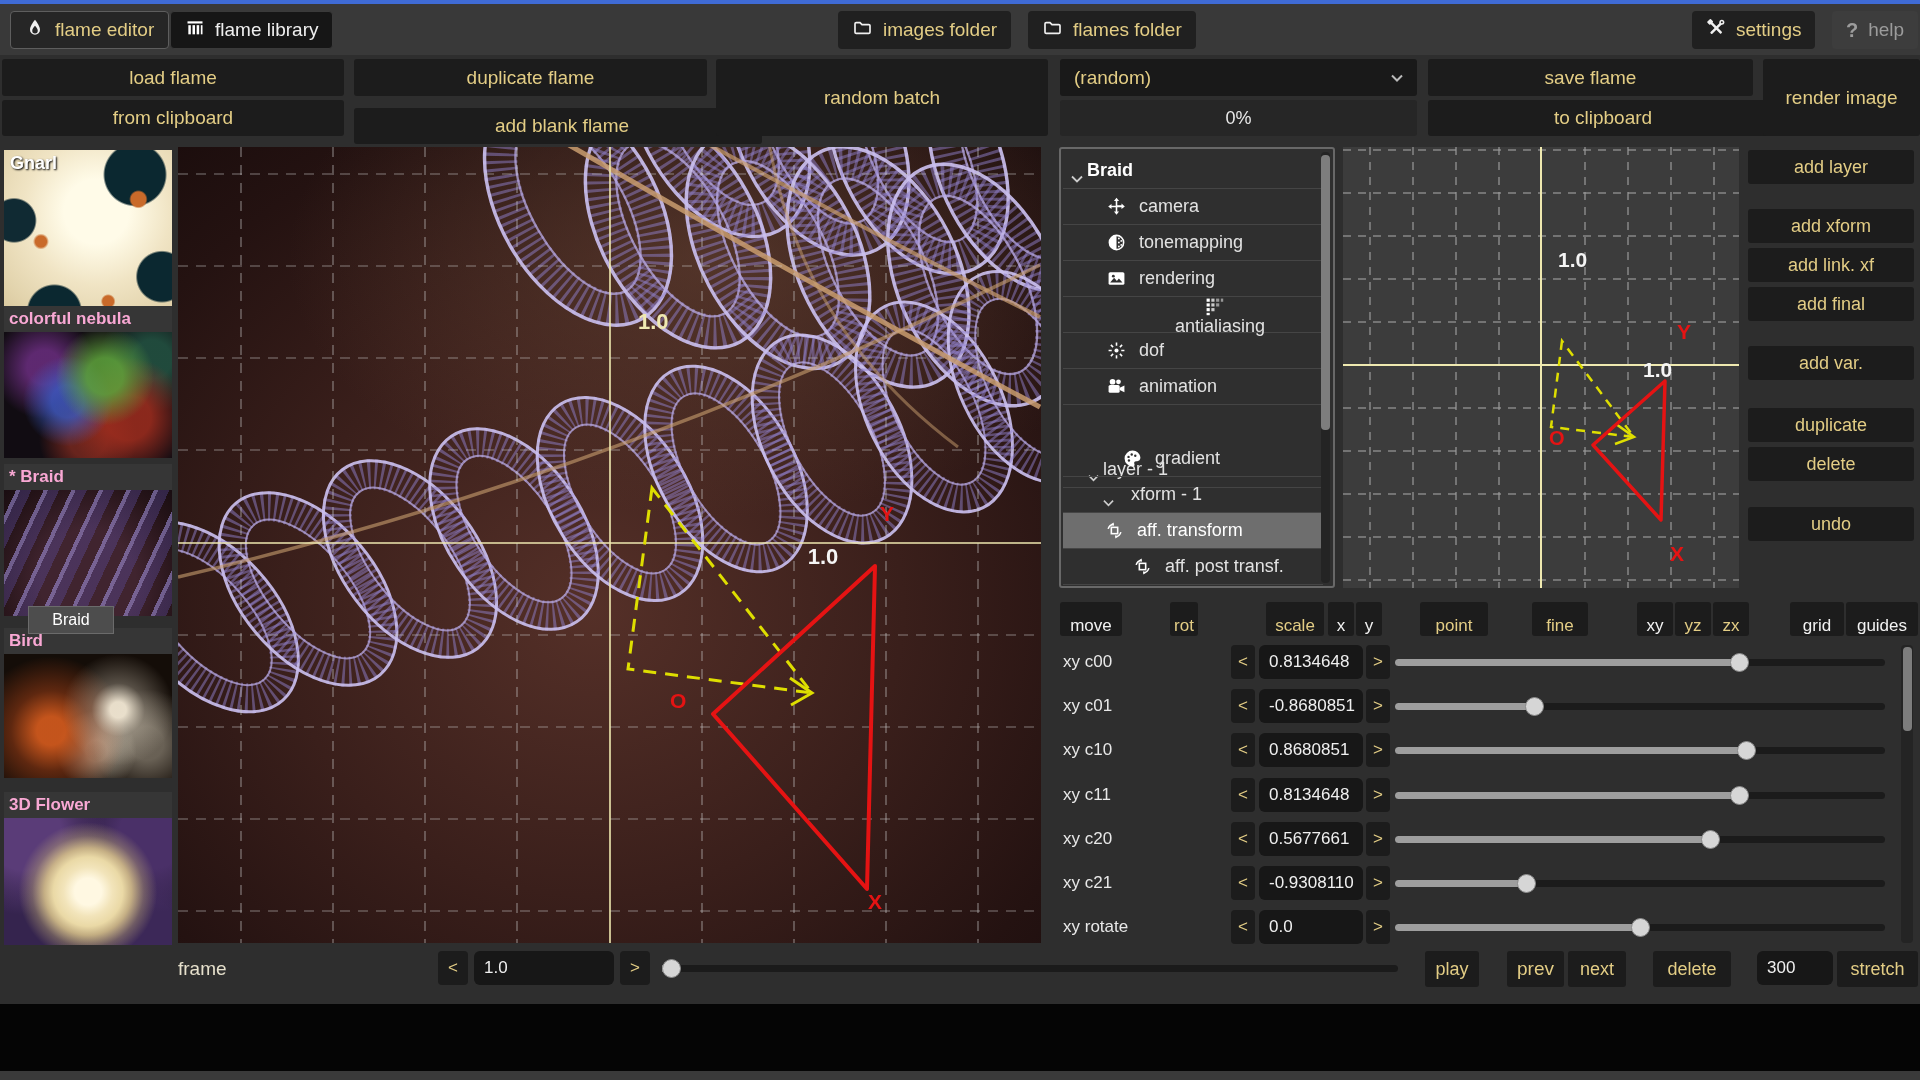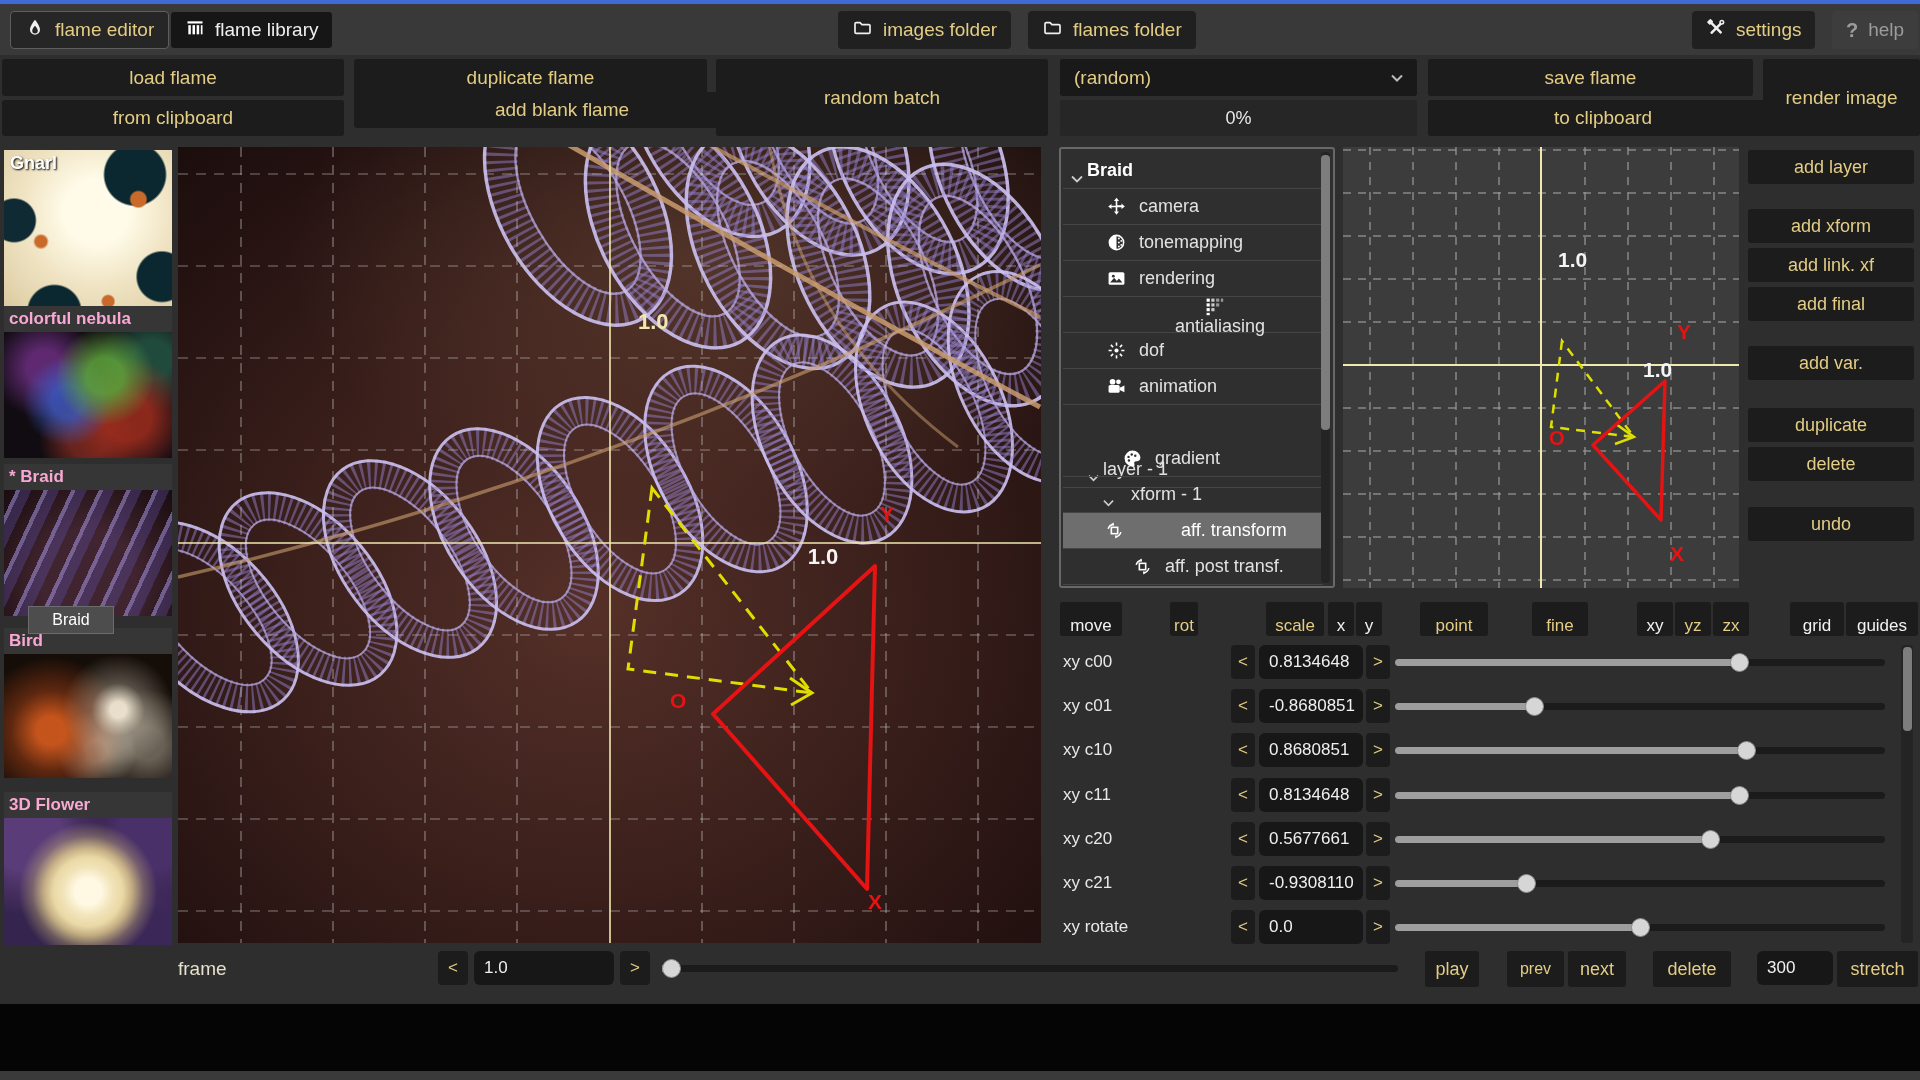--- a/index.html
+++ b/index.html
@@ -161,21 +161,21 @@
 
 <div class="abs mbtn" style="left:2px;top:59px;width:342px;height:37px;">
     <span>load flame</span>
   </div>
 <div class="abs mbtn" style="left:2px;top:100px;width:342px;height:36px;">
     <span>from clipboard</span>
   </div>
 <div class="abs mbtn" style="left:354px;top:59px;width:353px;height:37px;">
     <span>duplicate flame</span>
   </div>
-<div class="abs mbtn" style="left:354px;top:92px;width:408px;height:36px;padding-left:8px;">
+<div class="abs mbtn" style="left:354px;top:108px;width:408px;height:36px;padding-left:8px;">
     <span>add blank flame</span>
   </div>
 <div class="abs mbtn" style="left:716px;top:59px;width:332px;height:77px;">
     <span>random batch</span>
   </div>
 
 <div class="abs mbtn" style="left:1060px;top:59px;width:357px;height:37px;background:#191919;justify-content:flex-start;padding-left:14px;">
   <span>(random)</span>
   <span style="position:absolute;right:12px;top:10px;">
     <svg width="16" height="16" viewBox="0 0 16 16">
@@ -399,21 +399,21 @@
         </svg>
       </span>
     <span style="margin-left:12px;">gradient</span>
   </div>
   <div class="trow" style="top:328px;padding-left:40px;">
     <span class="chev"><svg width="11" height="8" viewBox="0 0 12 8">
           <polyline points="1,1.5 6,6.5 11,1.5" fill="none" stroke="#ccc" stroke-width="1.8"></polyline>
         </svg></span>
     <span style="margin-left:16px;">xform - 1</span>
   </div>
-  <div class="trow sel" style="top:364px;padding-left:40px;gap:44px;">
+  <div class="trow sel" style="top:364px;padding-left:40px;">
     <span class="ic">
         <svg width="19" height="19" viewBox="0 0 24 24" fill="none" stroke="#fff" stroke-width="2">
           <rect x="8" y="8" width="8" height="8"></rect>
           <path d="M4 10a8 8 0 0 1 7-6"></path>
           <path d="M11 1.8L11 6.2 7.5 4z" fill="#fff" stroke="none"></path>
           <path d="M20 14a8 8 0 0 1-7 6"></path>
           <path d="M13 22.2V17.8L16.5 20z" fill="#fff" stroke="none"></path>
         </svg>
       </span>
     <span style="margin-left:12px;">aff. transform</span>
@@ -623,21 +623,21 @@
   </div>
 <div class="abs stepbtn" style="left:620px;top:951px;width:30px;">&gt;</div>
 <div class="abs slider" style="left:662px;top:951px;width:736px;">
   <div class="track"></div>
     <div class="fill" style="width: 2.208px;"></div>
   <div class="knob" style="left: 0px;"></div>
 </div>
 <div class="abs mbtn" style="left:1425px;top:951px;width:54px;height:36px;font-size:18px;">
     <span>play</span>
   </div>
-<div class="abs mbtn" style="left:1507px;top:951px;width:57px;height:36px;font-size:16px;">
+<div class="abs mbtn" style="left:1507px;top:951px;width:57px;height:36px;font-size:19px;">
     <span>prev</span>
   </div>
 <div class="abs mbtn" style="left:1568px;top:951px;width:58px;height:36px;font-size:18px;">
     <span>next</span>
   </div>
 <div class="abs mbtn" style="left:1653px;top:951px;width:78px;height:36px;font-size:18px;">
     <span>delete</span>
   </div>
 <div class="abs valbox" style="left:1757px;top:951px;width:76px;">
     <span>300</span>

